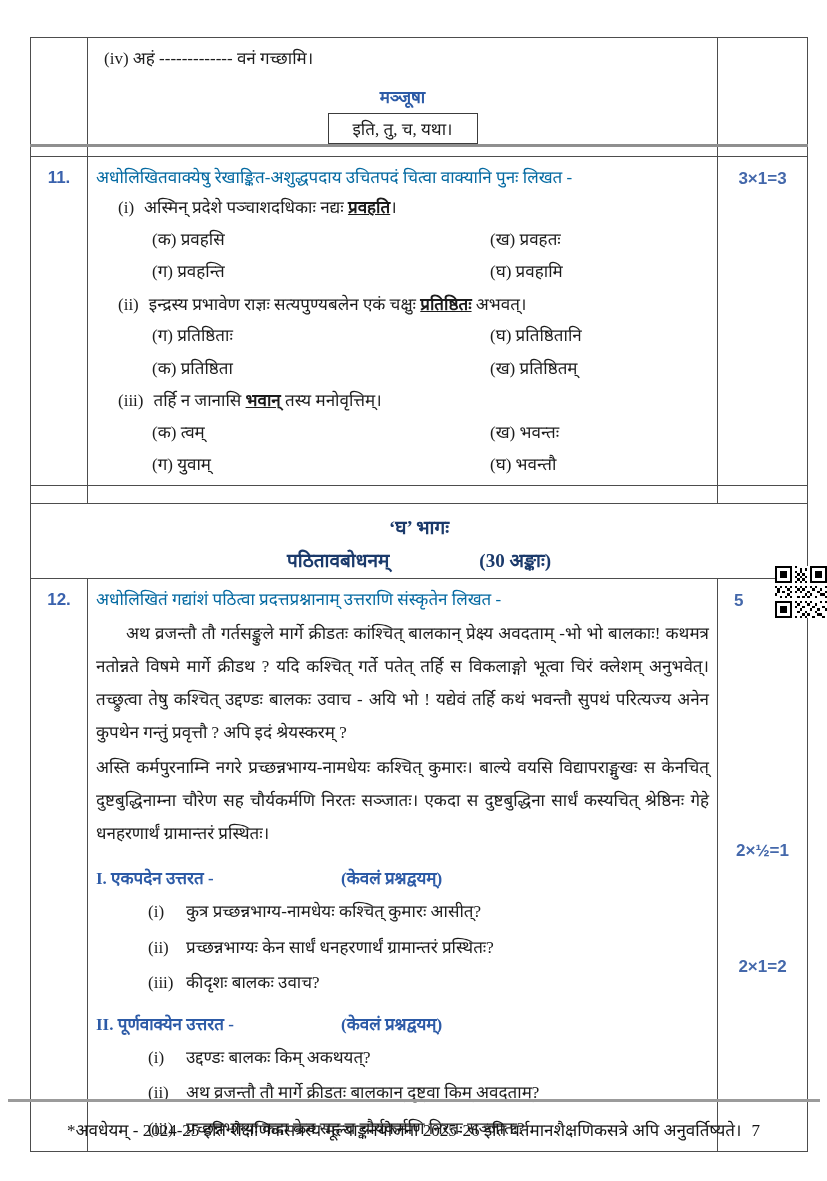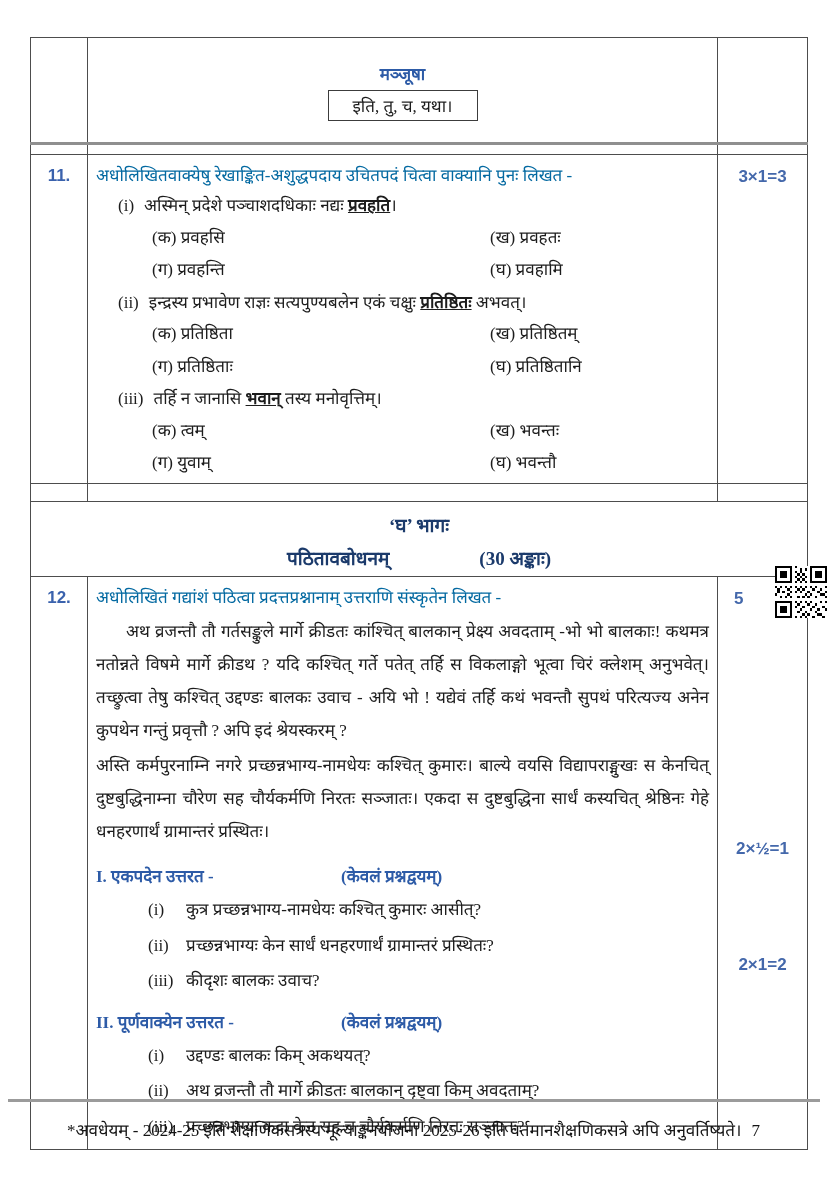--- a/index.html
+++ b/index.html
@@ -71,20 +71,24 @@
 </head>
 <body>
 
 <div class="page">
 
   <div class="qp-table">
 
     <div class="row row-a">
       <div class="cell c-num"></div>
       <div class="cell c-main">
+        <div class="iv-line">
+          <span>(iv)</span>
+          <span>अहं ------------- वनं गच्छामि।</span>
+        </div>
         <div class="manjusha">मञ्जूषा</div>
         <div class="manjusha-box">इति, तु, च, यथा।</div>
       </div>
       <div class="cell c-marks"></div>
     </div>
 
     <div class="row row-gap1">
       <div class="cell c-num"></div>
       <div class="cell c-main"></div>
       <div class="cell c-marks"></div>
@@ -104,26 +108,26 @@
         </div>
         <div class="optrow">
           <span class="opt o1">(ग) प्रवहन्ति</span>
           <span class="opt">(घ) प्रवहामि</span>
         </div>
 
         <div class="qline">
           <span class="qlabel">(ii)</span><span>इन्द्रस्य प्रभावेण राज्ञः सत्यपुण्यबलेन एकं चक्षुः </span><span class="ukey">प्रतिष्ठितः</span><span> अभवत्।</span>
         </div>
         <div class="optrow">
+          <span class="opt o1">(ग) प्रतिष्ठिताः</span>
+          <span class="opt">(घ) प्रतिष्ठितानि</span>
+        </div>
+        <div class="optrow">
           <span class="opt o1">(क) प्रतिष्ठिता</span>
           <span class="opt">(ख) प्रतिष्ठितम्</span>
-        </div>
-        <div class="optrow">
-          <span class="opt o1">(ग) प्रतिष्ठिताः</span>
-          <span class="opt">(घ) प्रतिष्ठितानि</span>
         </div>
 
         <div class="qline">
           <span class="qlabel">(iii)</span><span>तर्हि न जानासि </span><span class="ukey">भवान्</span><span> तस्य मनोवृत्तिम्।</span>
         </div>
         <div class="optrow">
           <span class="opt o1">(क) त्वम्</span>
           <span class="opt">(ख) भवन्तः</span>
         </div>
         <div class="optrow">

